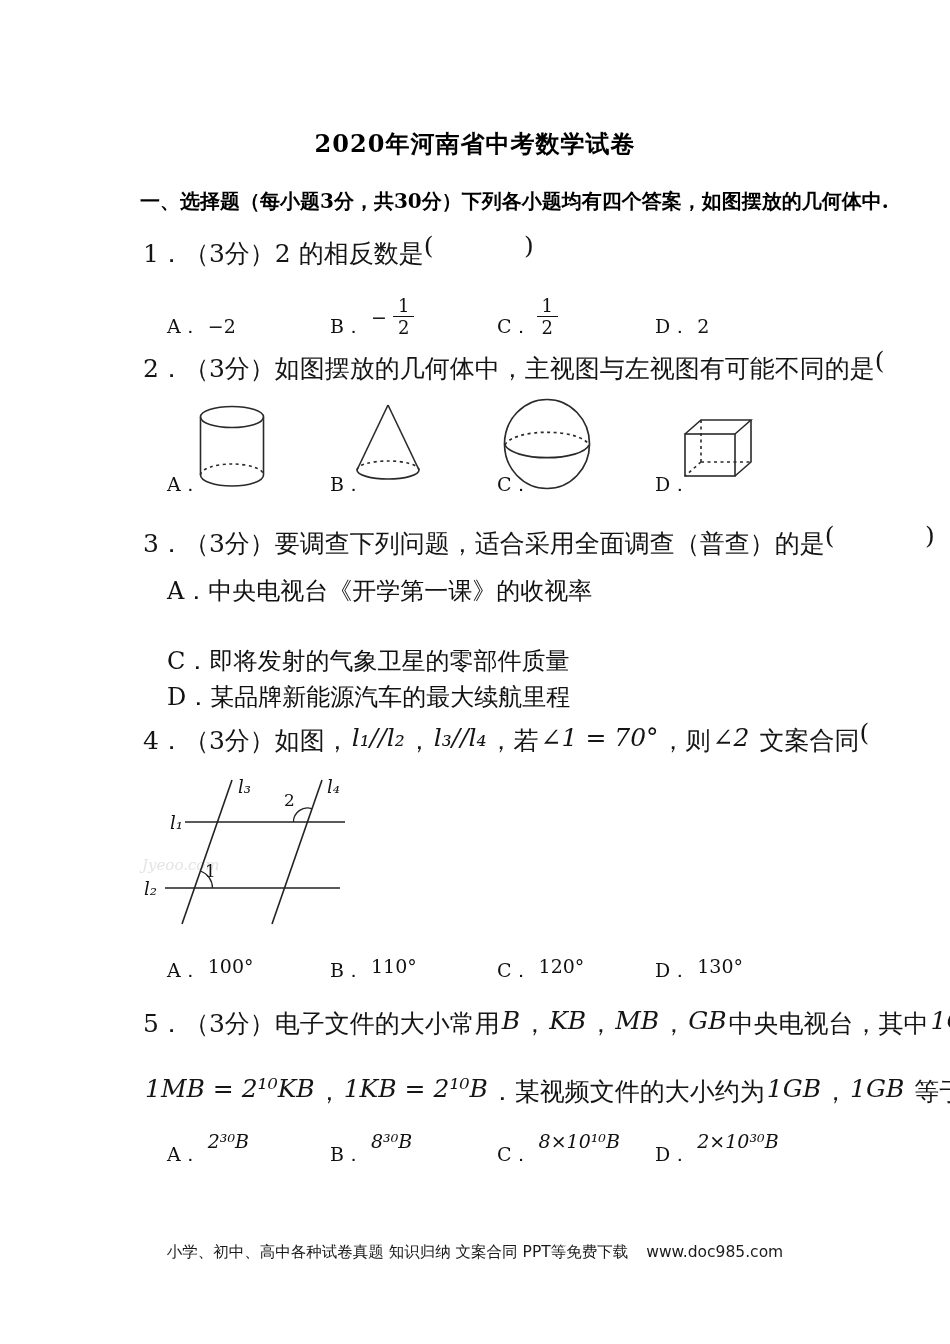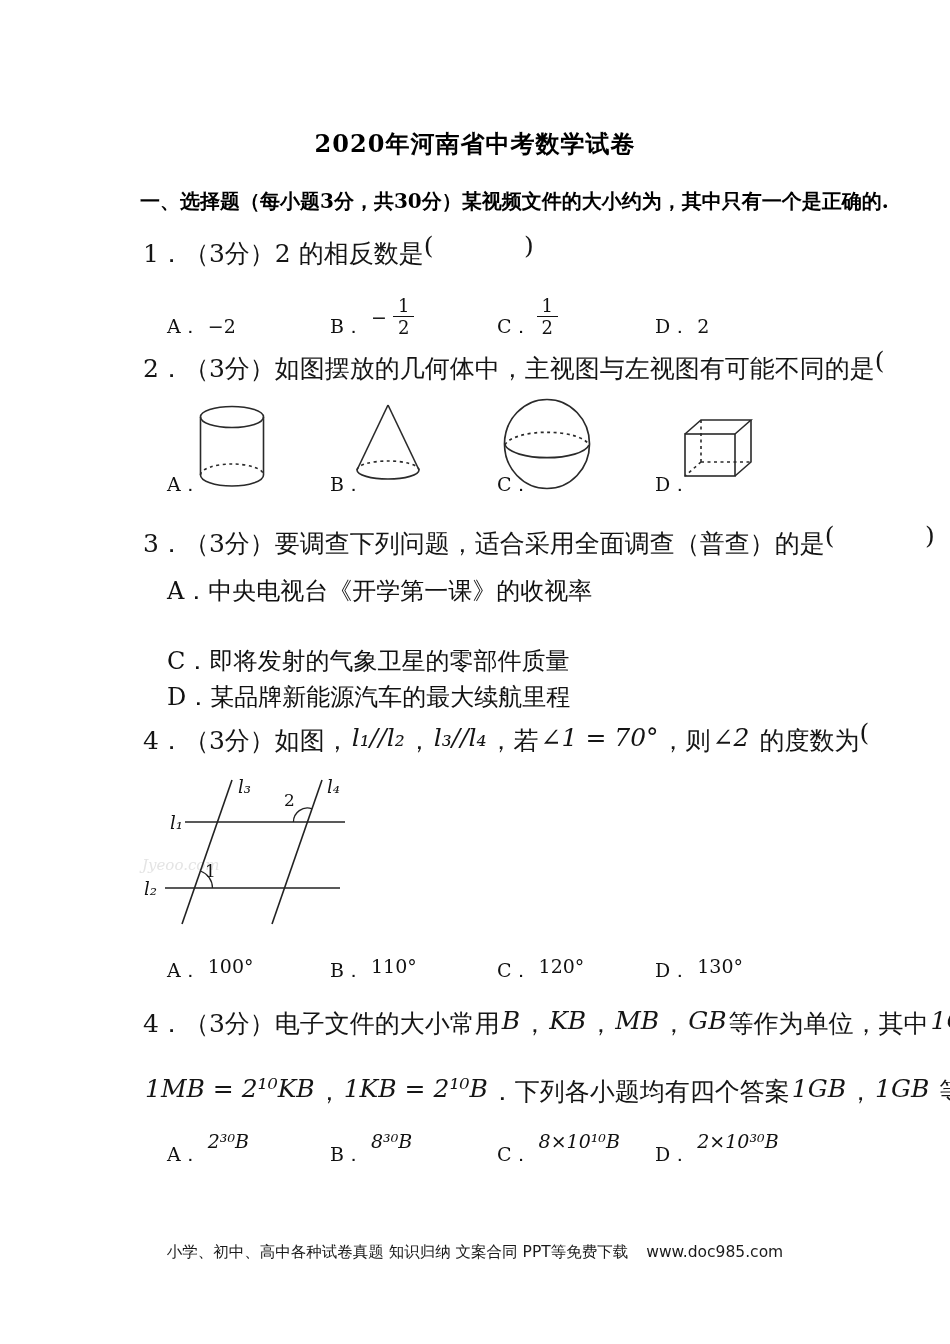--- a/index.html
+++ b/index.html
@@ -52,21 +52,21 @@
   svg{display:block;}
   .wm{fill:#e4e4e4;font-size:15px;font-style:italic;}
 </style>
 </head>
 <body>
 
 <div class="page">
 
   <h1 class="title">2020年河南省中考数学试卷</h1>
 
-  <div class="section">一、选择题（每小题3分，共30分）某视频文件的大小约为，其中只有一个是正确的.</div>
+  <div class="section">一、选择题（每小题3分，共30分）下列各小题均有四个答案，如图摆放的几何体中.</div>
 
   <div class="stem" style="top:240px"><span>1．（3分）2 的相反数是</span><span class="paren">(&nbsp;&nbsp;&nbsp;&nbsp;&nbsp;&nbsp;&nbsp;&nbsp;&nbsp;&nbsp;)</span></div>
 
   <div class="optrow" style="top:282px;height:56px">
     <div class="optcell" style="left:167px">
       <span class="olabel">A．</span>
       <span class="oval">−2</span>
     </div>
     <div class="optcell" style="left:330px">
       <span class="olabel">B．</span>
@@ -133,21 +133,21 @@
       </g>
     </svg>
   </div>
 
   <div class="stem" style="top:530px"><span>3．（3分）要调查下列问题，适合采用全面调查（普查）的是</span><span class="paren">(&nbsp;&nbsp;&nbsp;&nbsp;&nbsp;&nbsp;&nbsp;&nbsp;&nbsp;&nbsp;)</span></div>
 
   <div class="stack" style="top:578px"><span>A．</span><span>中央电视台《开学第一课》的收视率</span></div>
   <div class="stack" style="top:648px"><span>C．</span><span>即将发射的气象卫星的零部件质量</span></div>
   <div class="stack" style="top:684px"><span>D．</span><span>某品牌新能源汽车的最大续航里程</span></div>
 
-  <div class="stem" style="top:727px"><span>4．（3分）如图，</span><span class="m">l₁//l₂</span><span>，</span><span class="m">l₃//l₄</span><span>，若</span><span class="m">∠1 = 70°</span><span>，则</span><span class="m">∠2</span><span> 的度数为</span><span class="paren">(&nbsp;&nbsp;&nbsp;&nbsp;&nbsp;&nbsp;&nbsp;&nbsp;&nbsp;&nbsp;)</span></div>
+  <div class="stem" style="top:727px"><span>4．（3分）如图，</span><span class="m">l₁//l₂</span><span>，</span><span class="m">l₃//l₄</span><span>，若</span><span class="m">∠1 = 70°</span><span>，则</span><span class="m">∠2</span><span> 文案合同</span><span class="paren">(&nbsp;&nbsp;&nbsp;&nbsp;&nbsp;&nbsp;&nbsp;&nbsp;&nbsp;&nbsp;)</span></div>
 
   <svg style="position:absolute;left:130px;top:772px" width="360" height="170" viewBox="0 0 360 170">
     <text class="wm" x="12" y="98">Jyeoo.com</text>
     <g fill="none" stroke="#222" stroke-width="1.6">
       <line x1="55" y1="50" x2="215" y2="50"></line>
       <line x1="35" y1="116" x2="210" y2="116"></line>
       <line x1="102" y1="8" x2="52" y2="152"></line>
       <line x1="192" y1="8" x2="142" y2="152"></line>
       <path d="M 70.4 99 A 18 18 0 0 1 82.5 116" stroke-width="1.3"></path>
       <path d="M 163.4 50 A 14 14 0 0 1 182 36.8" stroke-width="1.3"></path>
@@ -176,23 +176,23 @@
     <div class="optcell" style="left:497px">
       <span class="olabel">C．</span>
       <span class="oval raise3">120°</span>
     </div>
     <div class="optcell" style="left:655px">
       <span class="olabel">D．</span>
       <span class="oval raise3">130°</span>
     </div>
   </div>
 
-  <div class="stem" style="top:1010px"><span>4．（3分）电子文件的大小常用</span><span class="m">B</span><span>，</span><span class="m">KB</span><span>，</span><span class="m">MB</span><span>，</span><span class="m">GB</span><span>等作为单位，其中</span><span class="m">1GB = 2¹⁰MB</span><span>，</span></div>
-
-  <div class="stem" style="top:1078px"><span class="m">1MB = 2¹⁰KB</span><span>，</span><span class="m">1KB = 2¹⁰B</span><span>．下列各小题均有四个答案</span><span class="m">1GB</span><span>，</span><span class="m">1GB</span><span> 等于</span><span class="paren">(&nbsp;&nbsp;&nbsp;&nbsp;&nbsp;&nbsp;&nbsp;&nbsp;&nbsp;&nbsp;)</span></div>
+  <div class="stem" style="top:1010px"><span>5．（3分）电子文件的大小常用</span><span class="m">B</span><span>，</span><span class="m">KB</span><span>，</span><span class="m">MB</span><span>，</span><span class="m">GB</span><span>中央电视台，其中</span><span class="m">1GB = 2¹⁰MB</span><span>，</span></div>
+
+  <div class="stem" style="top:1078px"><span class="m">1MB = 2¹⁰KB</span><span>，</span><span class="m">1KB = 2¹⁰B</span><span>．某视频文件的大小约为</span><span class="m">1GB</span><span>，</span><span class="m">1GB</span><span> 等于</span><span class="paren">(&nbsp;&nbsp;&nbsp;&nbsp;&nbsp;&nbsp;&nbsp;&nbsp;&nbsp;&nbsp;)</span></div>
 
   <div class="optrow" style="top:1122px;height:44px">
     <div class="optcell" style="left:167px">
       <span class="olabel">A．</span>
       <span class="oval it raise12">2³⁰B</span>
     </div>
     <div class="optcell" style="left:330px">
       <span class="olabel">B．</span>
       <span class="oval it raise12">8³⁰B</span>
     </div>

